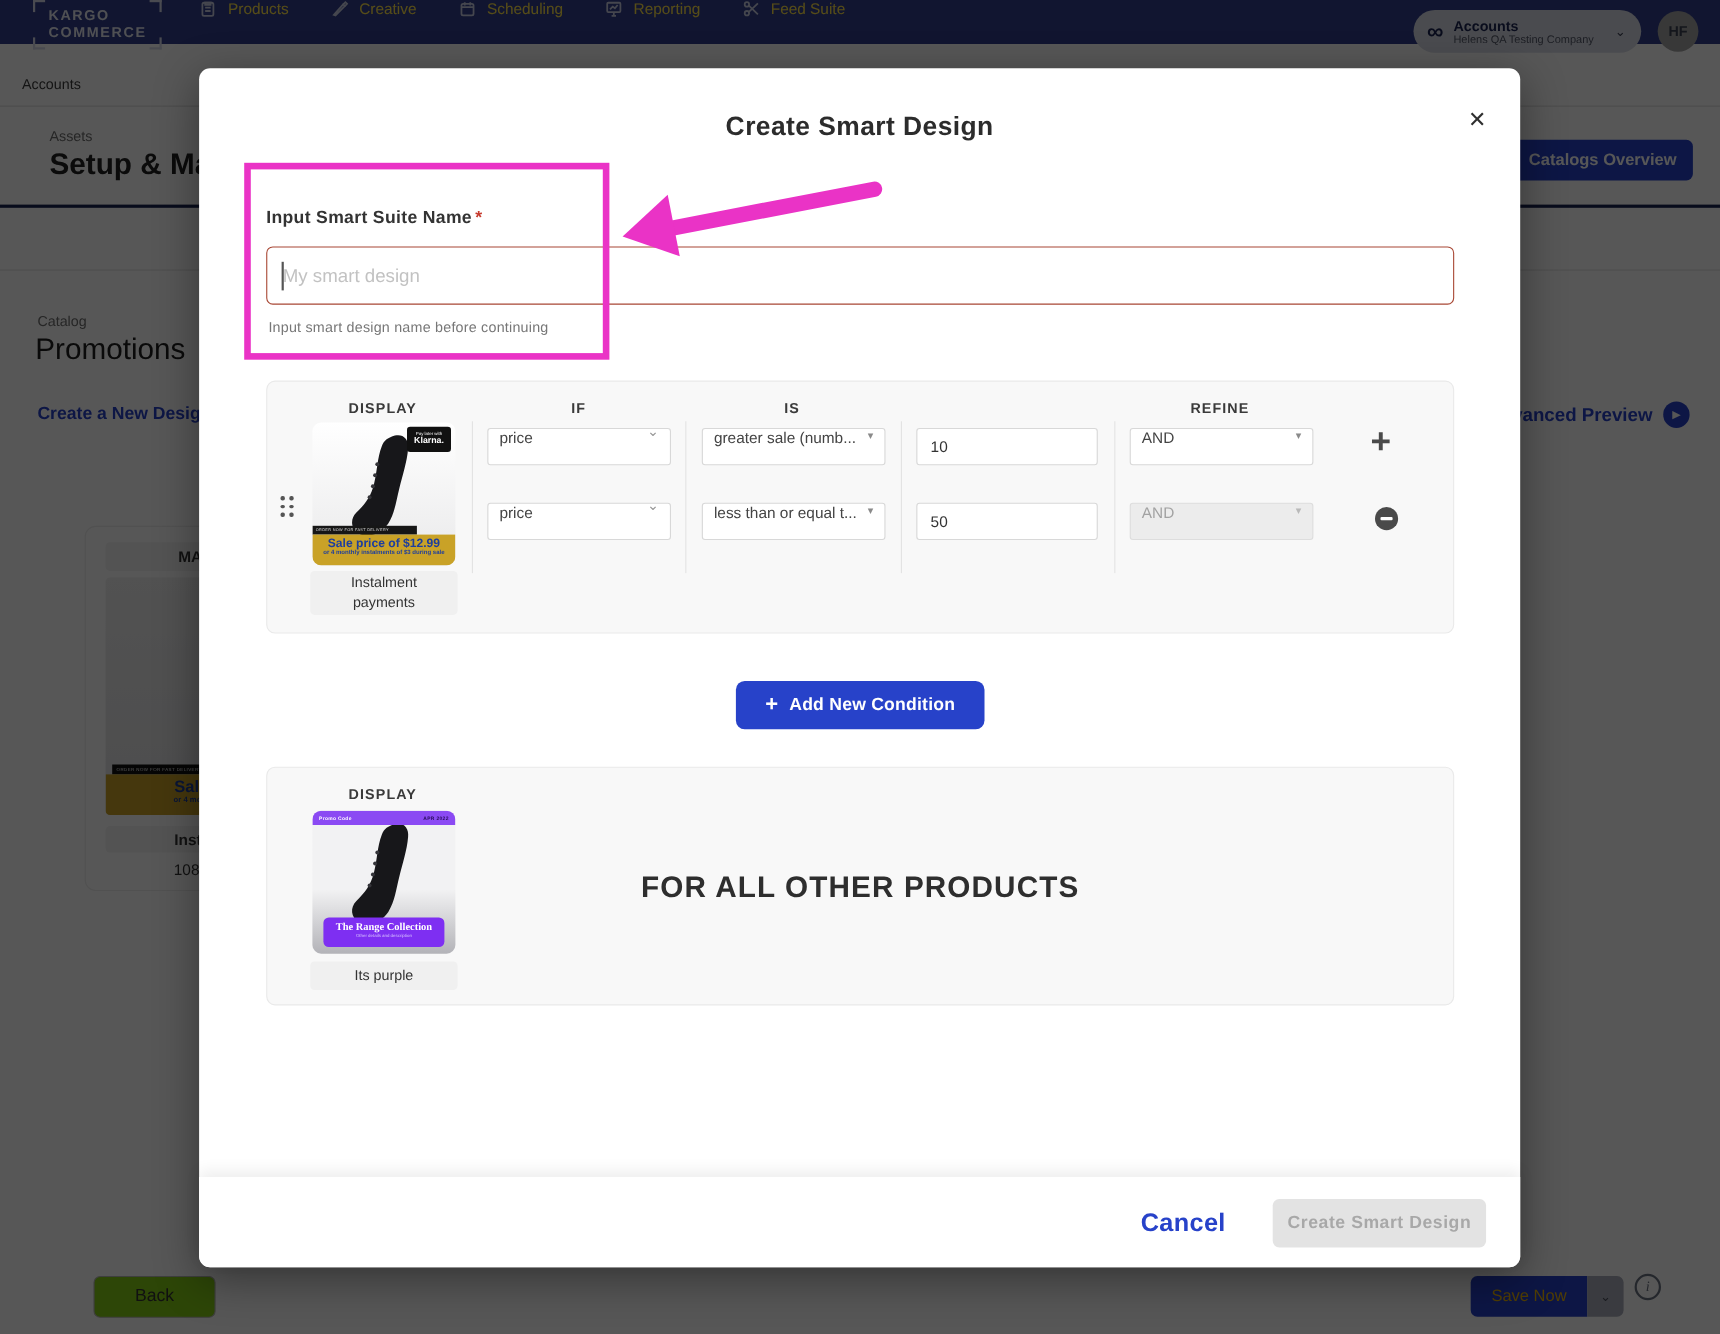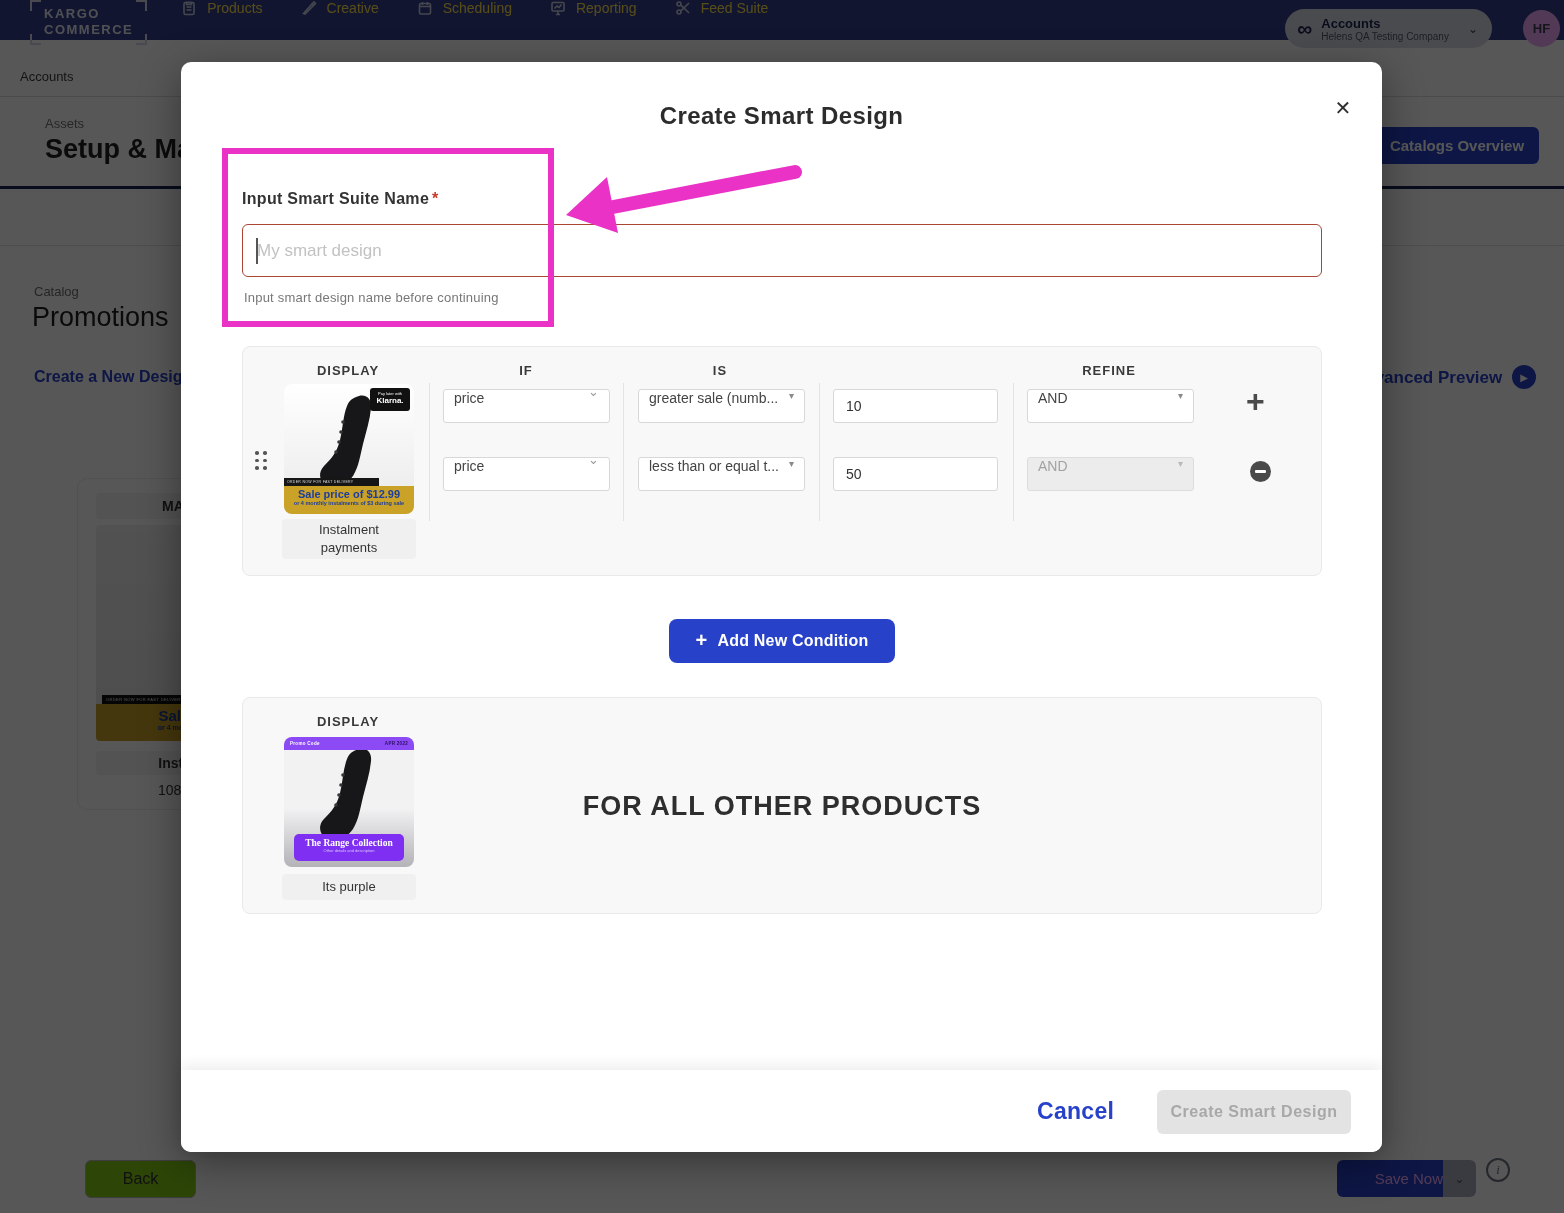--- a/index.html
+++ b/index.html
@@ -19,21 +19,21 @@
   .c-bl { left:0; bottom:0; border-left-width:2px; border-bottom-width:2px; }
   .c-br { right:0; bottom:0; border-right-width:2px; border-bottom-width:2px; }
   #nav-menu { display:flex; gap:38px; margin-left:34px; align-items:center; }
   .nav-item { display:flex; gap:10px; align-items:center; color:#fde047; font-size:14px; cursor:pointer; }
   .nav-item svg { stroke:#c9cee3; fill:none; stroke-width:1.6; }
   #acct-pill { position:absolute; right:72px; top:9px; height:39px; min-width:186px; background:#d9dce6; border-radius:20px; display:flex; align-items:center; padding:0 14px 0 12px; gap:9px; }
   .meta-icon { font-size:21px; font-weight:700; color:#1c2553; line-height:1; }
   .acct-title { font-size:13px; font-weight:700; color:#1c2553; }
   .acct-sub { font-size:10px; color:#555a6b; }
   .acct-chev { margin-left:10px; color:#3a3f52; font-size:12px; }
-  #avatar { position:absolute; right:4px; top:10px; width:37px; height:37px; border-radius:50%; background:#f0abfc; color:#3b4252; font-weight:700; font-size:13px; display:flex; align-items:center; justify-content:center; }
+  #avatar { position:absolute; right:20px; top:10px; width:37px; height:37px; border-radius:50%; background:#a3a3a3; color:#3b4252; font-weight:700; font-size:13px; display:flex; align-items:center; justify-content:center; }
 
   
   #crumb-bar { position:absolute; left:0; top:57px; width:1564px; height:40px; background:#fff; border-bottom:1px solid #dcdcdc; display:flex; align-items:center; }
   #crumb-bar span { margin-left:20px; font-size:13px; color:#3c3c3c; }
   .small-label { font-size:13px; color:#6f6f6f; }
   #assets-label { left:45px; top:116px; }
   #setup-title { left:45px; top:134px; font-size:27px; font-weight:800; color:#222; white-space:nowrap; }
   #catalogs-btn { left:1375px; top:127px; width:164px; height:37px; background:#2742c9; border-radius:6px; color:#fff; font-size:15px; font-weight:700; display:flex; align-items:center; justify-content:center; white-space:nowrap; border:none; }
   #tab-underline { left:0; top:186px; width:1564px; height:3px; background:#1a2553; }
   #toolbar-band { left:0; top:189px; width:1564px; height:57px; background:#fff; border-bottom:1px solid #e2e2e2; }
@@ -50,21 +50,21 @@
   #bg-card .strip { position:absolute; left:6px; bottom:37px; width:160px; height:9px; background:#141414; color:#e8e8e8; font-size:4px; line-height:9px; padding-left:4px; letter-spacing:.4px; }
   #bg-card .banner { position:absolute; left:0; bottom:0; width:100%; height:37px; background:#c9a227; text-align:center; }
   #bg-card .banner .t { font-size:15px; font-weight:800; color:#1d3e9e; margin-top:3px; }
   #bg-card .banner .s { font-size:7px; font-weight:700; color:#1d3e9e; }
   #bg-card .lbl { position:absolute; left:18px; top:272px; width:264px; height:24px; background:#f2f2f2; border-radius:4px; font-size:14px; font-weight:600; color:#333; line-height:24px; text-align:center; }
   #bg-card .cnt { position:absolute; left:80px; top:303px; font-size:14px; color:#333; }
 
   
   #back-btn { left:85px; top:1160px; width:111px; height:38px; border:1.5px solid #b5b5b5; border-radius:6px; background:#84cc16; font-size:16px; color:#333; }
   #savenow-wrap { left:1337px; top:1160px; height:37px; display:flex; }
-  #savenow-main { width:106px; background:#2742c9; border:none; border-radius:6px 0 0 6px; color:#f0abfc; font-size:15px;text-align:right; }
+  #savenow-main { width:106px; background:#2742c9; border:none; border-radius:6px 0 0 6px; color:#eab308; font-size:15px; }
   #savenow-chev { width:33px; background:#a9aebb; border:none; border-radius:0 6px 6px 0; color:#4a4f5c; font-size:12px; }
   #info-circle { left:1486px; top:1158px; width:24px; height:24px; border:2px solid #6b7280; border-radius:50%; color:#6b7280; font-size:13px; font-family:"Liberation Serif", serif; font-style:italic; display:flex; align-items:center; justify-content:center; }
 
   
   #dim { position:absolute; inset:0; background:rgba(0,0,0,0.66); z-index:50; }
 
   
   #modal { position:absolute; left:181px; top:62px; width:1201px; height:1090px; background:#fff; border-radius:10px; box-shadow:0 10px 40px rgba(0,0,0,.4); z-index:100; }
   #modal-title { left:0; top:100px; width:100%; text-align:center; font-size:24px; font-weight:700; color:#2c2c2c; letter-spacing:.4px; top:40px; }
   #modal-close { left:1148px; top:32px; width:28px; height:28px; font-size:20px; color:#2f2f2f; background:none; border:none; cursor:pointer; }

